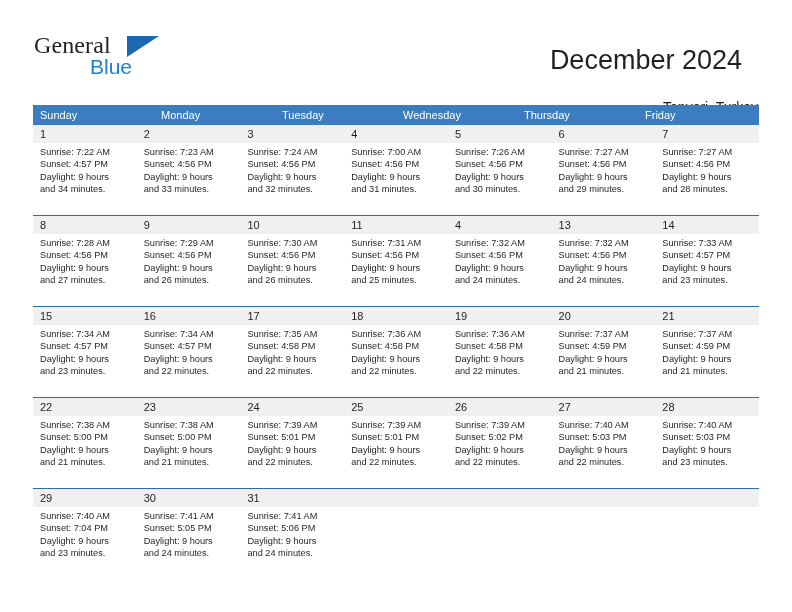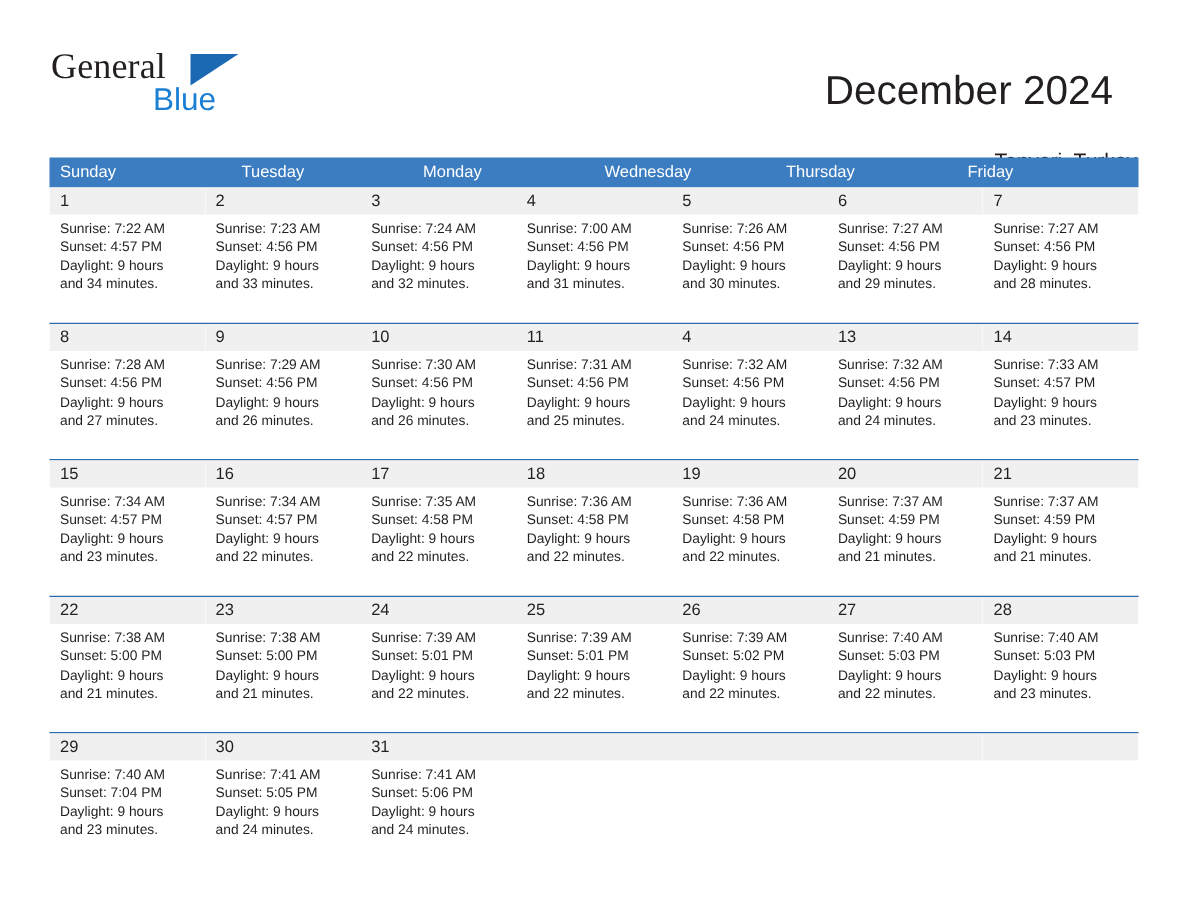--- a/index.html
+++ b/index.html
@@ -54,21 +54,20 @@
     border-left: 32px solid #1b69b2;
     border-bottom: 21px solid transparent;
   }
   .logo-blue {
     position: absolute;
     left: 56px;
     top: 23px;
     font-size: 21px;
     color: #1b7fd4;
     font-family: "Liberation Sans", sans-serif;
-    margin-left: 12px;
   }
   .logo-bar {
     position: absolute;
     left: 52px;
     top: 24px;
     width: 2px;
     height: 23px;
     background: #ffffff;
   }
 
@@ -175,22 +174,22 @@
       <h1 class="cal-title">December 2024</h1>
       <div class="cal-subtitle">Tanyeri, Turkey</div>
     </div>
 
   </div>
 
   <div class="calendar">
 
     <div class="weekday-row">
       <div class="weekday">Sunday</div>
+      <div class="weekday">Monday</div>
       <div class="weekday">Tuesday</div>
-      <div class="weekday">Monday</div>
       <div class="weekday">Wednesday</div>
       <div class="weekday">Thursday</div>
       <div class="weekday">Friday</div>
     </div>
 
     <div class="week-row first">
       <div class="day-cell">
         <div class="day-number">1</div>
         <div class="day-info">
           <div>Sunrise: 7:22 AM</div>

